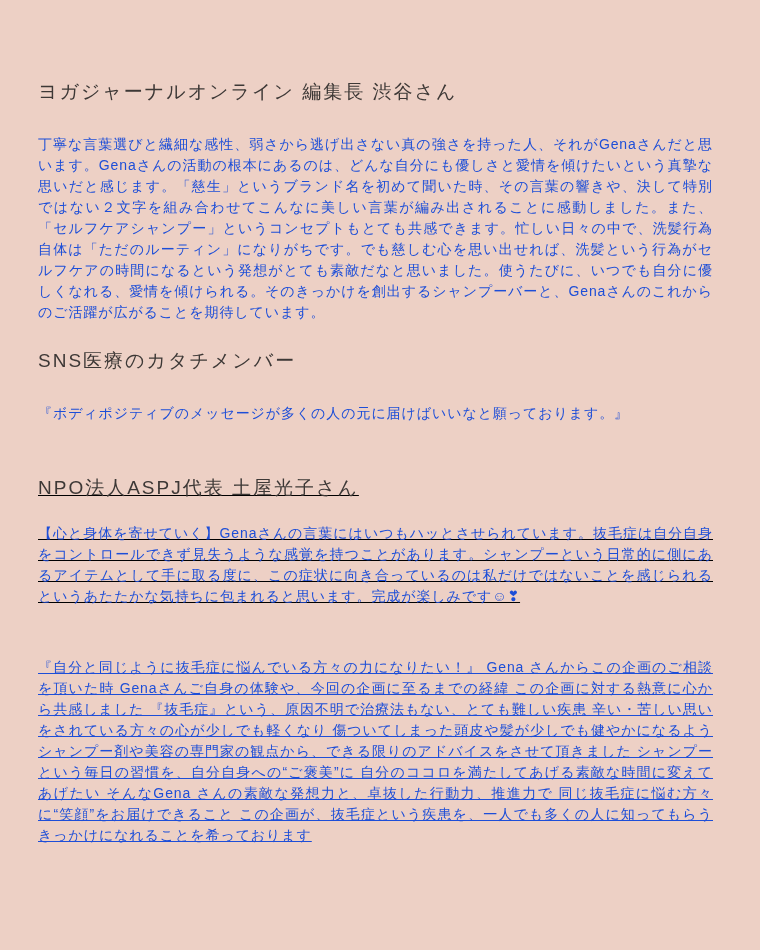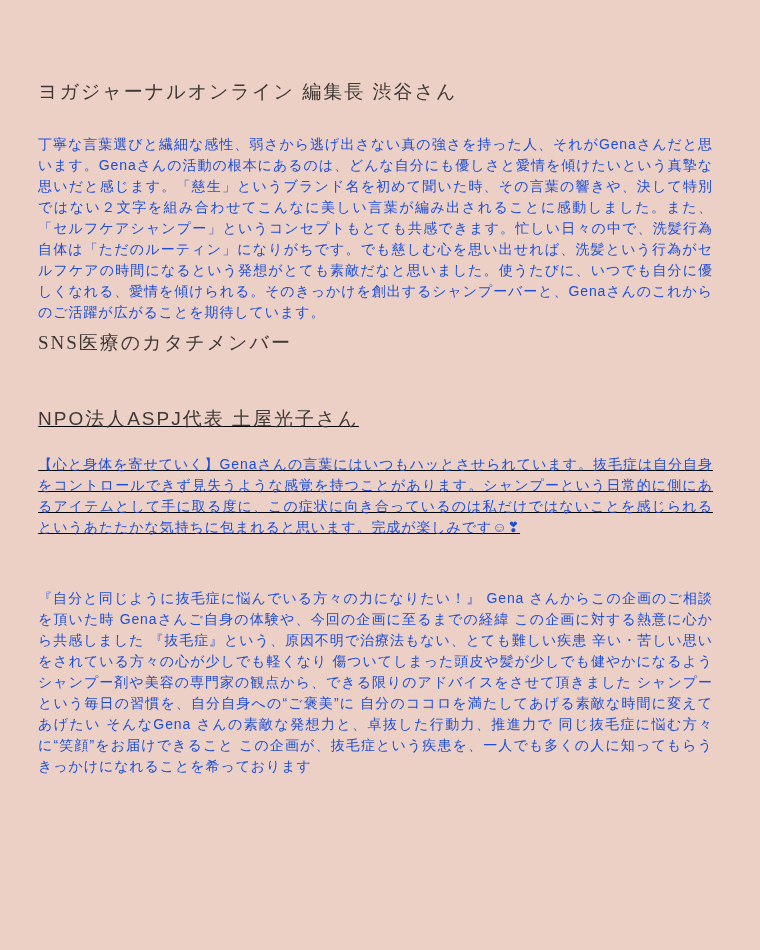--- a/index.html
+++ b/index.html
@@ -32,39 +32,40 @@
     font-size: 14px;
     font-weight: 400;
     letter-spacing: 0.9px;
     line-height: 21px;
     color: #1d4ed8;
     text-align: justify;
     text-justify: inter-character;
   }
   
   .s1 .section-body { margin-top: 30px; }
-  .s2 { margin-top: 8px; font-family: Liberation Serif, serif; }
+  .s2 { margin-top: 26px; }
   .s2 .section-body { margin-top: 30px; }
   .s3 { margin-top: 52px; text-decoration: underline; }
   .s3 .section-body { margin-top: 24px; }
   .s4 { margin-top: 50px; }
-  .s4 .section-body { margin-top: 11px; }
+  .s4 .section-body { margin-top: 11px; text-decoration: underline; }
 </style>
 </head>
 <body>
 
 <main class="page">
 
   <section class="testimonial s1">
     <h2 class="section-heading">ヨガジャーナルオンライン 編集長 渋谷さん</h2>
     <p class="section-body">丁寧な言葉選びと繊細な感性、弱さから逃げ出さない真の強さを持った人、それがGenaさんだと思います。Genaさんの活動の根本にあるのは、どんな自分にも優しさと愛情を傾けたいという真摯な思いだと感じます。「慈生」というブランド名を初めて聞いた時、その言葉の響きや、決して特別ではない２文字を組み合わせてこんなに美しい言葉が編み出されることに感動しました。また、「セルフケアシャンプー」というコンセプトもとても共感できます。忙しい日々の中で、洗髪行為自体は「ただのルーティン」になりがちです。でも慈しむ心を思い出せれば、洗髪という行為がセルフケアの時間になるという発想がとても素敵だなと思いました。使うたびに、いつでも自分に優しくなれる、愛情を傾けられる。そのきっかけを創出するシャンプーバーと、Genaさんのこれからのご活躍が広がることを期待しています。</p>
   </section>
 
   <section class="testimonial s2">
     <h2 class="section-heading">SNS医療のカタチメンバー</h2>
+    <p class="section-body">『ボディポジティブのメッセージが多くの人の元に届けばいいなと願っております。』</p>
   </section>
 
   <section class="testimonial s3">
     <h2 class="section-heading">NPO法人ASPJ代表 土屋光子さん</h2>
     <p class="section-body">【心と身体を寄せていく】Genaさんの言葉にはいつもハッとさせられています。抜毛症は自分自身をコントロールできず見失うような感覚を持つことがあります。シャンプーという日常的に側にあるアイテムとして手に取る度に、この症状に向き合っているのは私だけではないことを感じられるというあたたかな気持ちに包まれると思います。完成が楽しみです☺❣</p>
   </section>
 
   <section class="testimonial s4">
     <p class="section-body">『自分と同じように抜毛症に悩んでいる方々の力になりたい！』 Gena さんからこの企画のご相談を頂いた時 Genaさんご自身の体験や、今回の企画に至るまでの経緯 この企画に対する熱意に心から共感しました 『抜毛症』という、原因不明で治療法もない、とても難しい疾患 辛い・苦しい思いをされている方々の心が少しでも軽くなり 傷ついてしまった頭皮や髪が少しでも健やかになるよう シャンプー剤や美容の専門家の観点から、できる限りのアドバイスをさせて頂きました シャンプーという毎日の習慣を、自分自身への“ご褒美”に 自分のココロを満たしてあげる素敵な時間に変えてあげたい そんなGena さんの素敵な発想力と、卓抜した行動力、推進力で 同じ抜毛症に悩む方々に“笑顔”をお届けできること この企画が、抜毛症という疾患を、一人でも多くの人に知ってもらうきっかけになれることを希っております</p>
   </section>

